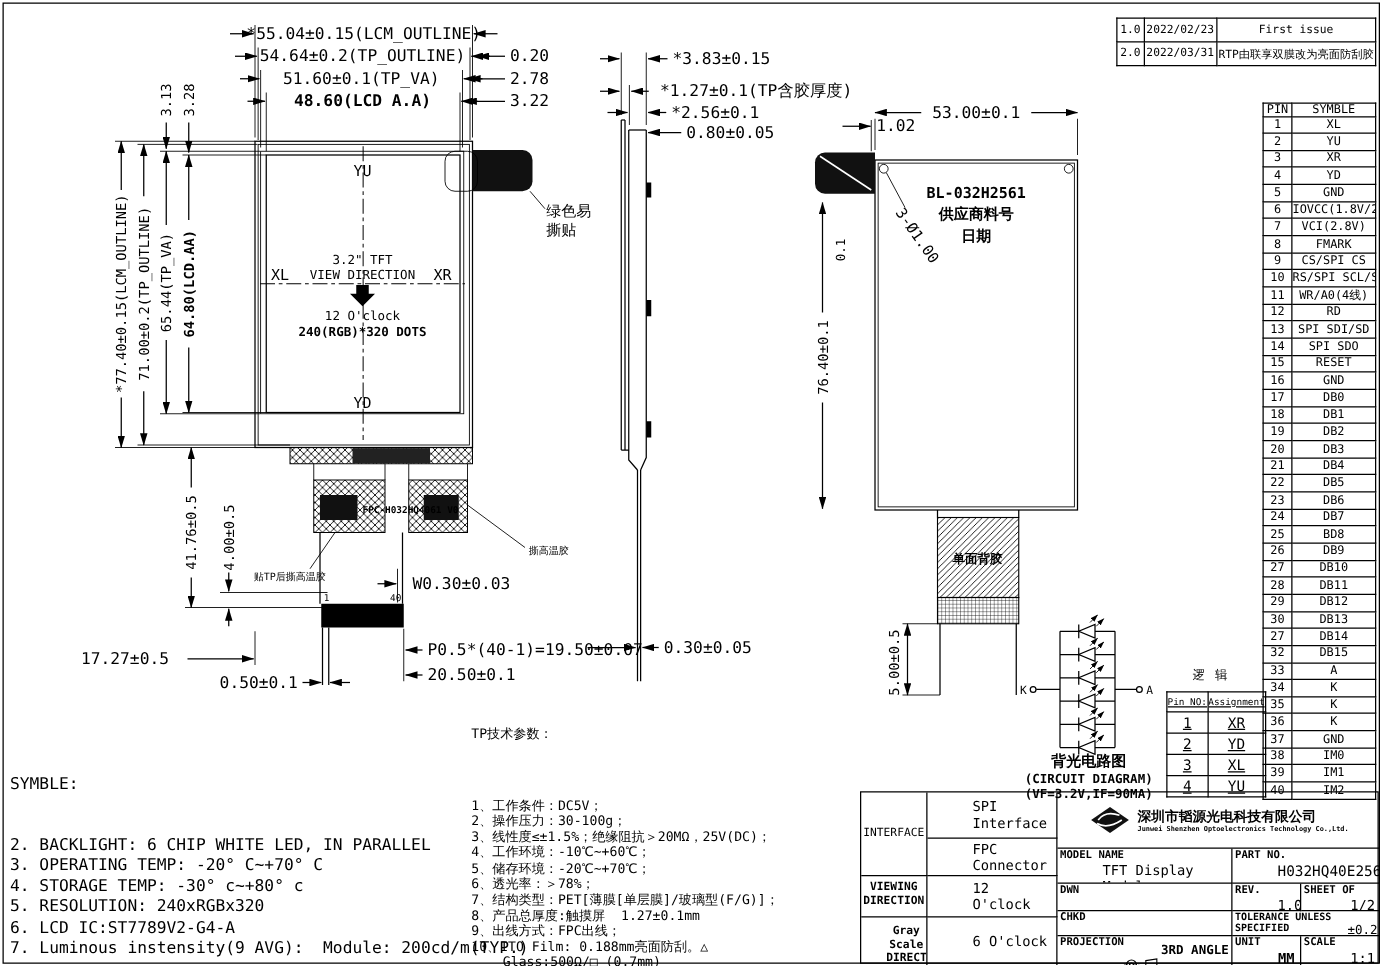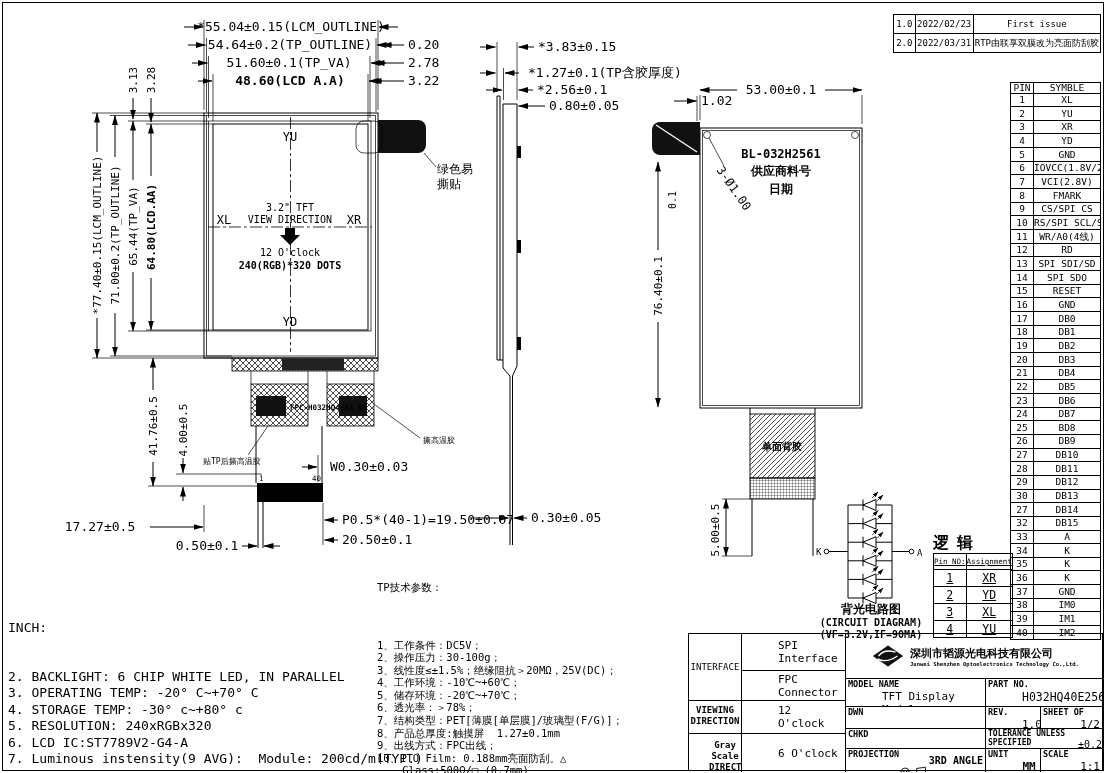--- a/index.html
+++ b/index.html
@@ -20,22 +20,22 @@
   #pin-table th,#pin-table td{border:1px solid #000;font-size:9.5px;font-weight:normal;
       text-align:center;padding:0;line-height:1;overflow:hidden;white-space:nowrap;}
   #pin-table th:first-child,#pin-table td:first-child{width:22px;}
   
   #rev-table{left:893px;top:14px;width:208px;}
   #rev-table table{border-collapse:collapse;width:208px;}
   #rev-table td{border:1px solid #000;height:18px;font-size:9px;text-align:center;
       padding:0 1px;white-space:nowrap;overflow:hidden;}
   #rev-table td:nth-child(1){width:48px;} #rev-table td:nth-child(2){width:66px;}
   
-  #logic-title{left:933px;top:533px;width:78px;font-size:16px;
-      font-weight:bold;letter-spacing:8px;}
+  #logic-title{left:933px;top:533px;width:78px;text-align:center;font-size:10px;
+      font-weight:normal;letter-spacing:8px;}
   #logic-table{left:933px;top:553px;width:77px;}
   #logic-table table{border-collapse:collapse;width:77px;}
   #logic-table th,#logic-table td{border:1px solid #000;padding:0;text-align:center;
       font-weight:normal;overflow:hidden;white-space:nowrap;text-decoration:underline;}
   #logic-table th{font-size:7.5px;height:15px;}
   #logic-table td{font-size:11.5px;height:16px;}
   #logic-table th:first-child{width:33px;}
   
   #notes{left:8px;top:587px;width:368px;font-size:13px;line-height:16.4px;white-space:pre;}
   #tp-notes{left:377px;top:556px;width:312px;font-size:10.5px;line-height:12.55px;white-space:pre;}
@@ -544,21 +544,21 @@
           </tr>
           <tr>
             <td>4</td>
             <td>YU</td>
           </tr>
         </tbody>
   </table>
 </div>
 
 <div class="abs" id="notes">
-  <div>INCH:</div>
+  <div>SYMBLE:</div>
   <div id="notes-lines"><div>2. BACKLIGHT: 6 CHIP WHITE LED, IN PARALLEL</div><div>3. OPERATING TEMP: -20° C~+70° C</div><div>4. STORAGE TEMP: -30° c~+80° c</div><div>5. RESOLUTION: 240xRGBx320</div><div>6. LCD IC:ST7789V2-G4-A</div><div>7. Luminous instensity(9 AVG):  Module: 200cd/m(TYP.)</div></div>
 </div>
 
 <div class="abs" id="tp-notes">
   <div style="margin-bottom:20px;">TP技术参数：</div>
   <div id="tp-lines"><div>1、工作条件：DC5V；</div><div>2、操作压力：30-100g；</div><div>3、线性度≤±1.5%；绝缘阻抗＞20MΩ，25V(DC)；</div><div>4、工作环境：-10℃~+60℃；</div><div>5、储存环境：-20℃~+70℃；</div><div>6、透光率：＞78%；</div><div>7、结构类型：PET[薄膜[单层膜]/玻璃型(F/G)]；</div><div>8、产品总厚度:触摸屏  1.27±0.1mm</div><div>9、出线方式：FPC出线；</div><div>10、ITO Film: 0.188mm亮面防刮。△</div><div>    Glass:500Ω/□ (0.7mm)</div><div>    tail:FPC (pitch=0.9mm)</div></div>
 </div>
 
 <div class="abs" id="tblock">
   <div class="cell vcenter" style="left:0;top:0;width:53px;height:67px;justify-content:center;">

